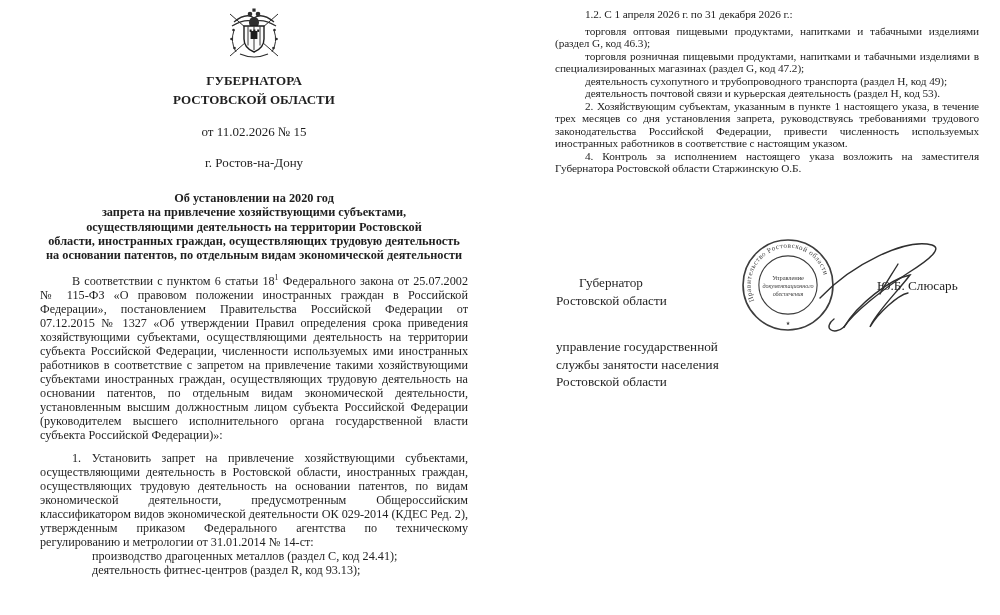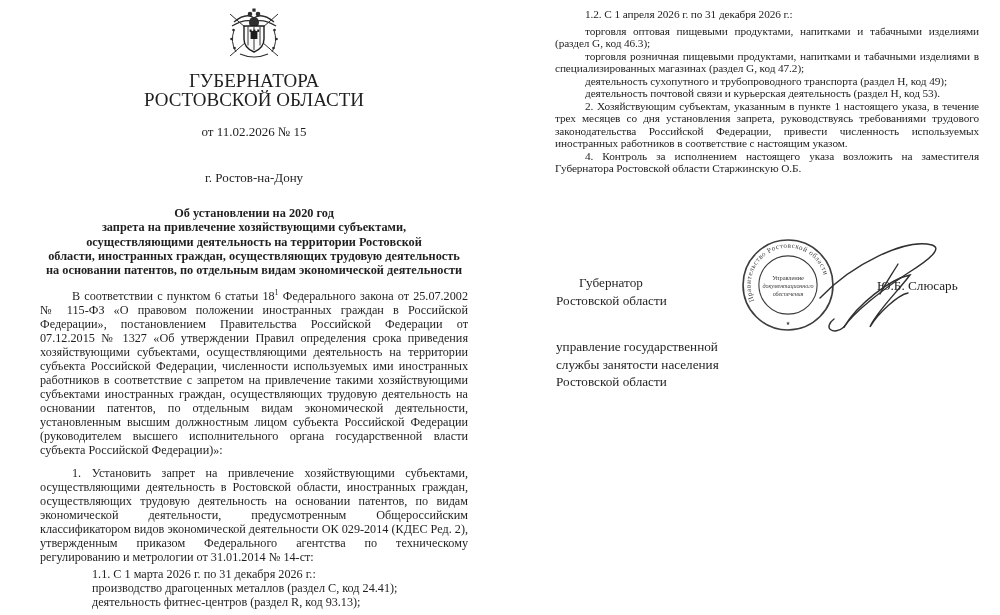--- a/index.html
+++ b/index.html
@@ -11,23 +11,23 @@
     overflow: hidden;
     font-family: "Liberation Serif", serif;
     color: #1f1f1f;
     -webkit-font-smoothing: antialiased;
   }
   
   .col-left { position: absolute; left: 40px; top: 6px; width: 428px; }
   .doc-header { text-align: center; }
   .emblem { display: block; margin: 0 auto; }
   .doc-type { font-weight: bold; font-size: 17px; letter-spacing: 1.5px; margin-top: 5px; }
-  .authority { font-weight: normal; font-size: 19px; line-height: 19px; margin-top: 9px; }
+  .authority { font-weight: bold; font-size: 13px; line-height: 19px; margin-top: 9px; }
   .date-line { font-size: 13px; margin-top: 15px; }
-  .city-line { font-size: 13px; margin-top: 30px; }
+  .city-line { font-size: 13px; margin-top: 15px; }
   .doc-title { margin-top: 20px; text-align: center; font-weight: bold; font-size: 12.3px; line-height: 14.3px; }
   .body-l { font-size: 12.2px; line-height: 14px; text-align: justify; text-indent: 32px; }
   .intro-p { margin-top: 12px; }
   .item-p  { margin-top: 9px; }
   .sub-l { font-size: 12.2px; line-height: 14px; padding-left: 52px; text-align: left; }
   .sub-l.first { margin-top: 3px; }
   sup { font-size: 8px; vertical-align: super; line-height: 0; }
   
   .col-right { position: absolute; left: 555px; top: 8px; width: 424px; height: 600px; font-size: 11.3px; line-height: 12.5px; letter-spacing: -0.1px; }
   .body-r { text-align: justify; text-indent: 30px; }
@@ -89,21 +89,20 @@
       <div>запрета на привлечение хозяйствующими субъектами,</div>
       <div>осуществляющими деятельность на территории Ростовской</div>
       <div>области, иностранных граждан, осуществляющих трудовую деятельность</div>
       <div>на основании патентов, по отдельным видам экономической деятельности</div>
     </div>
 
     <p class="body-l intro-p"><span>В соответствии с пунктом 6 статьи 18</span><sup>1</sup><span> Федерального закона от 25.07.2002 № 115-ФЗ «О правовом положении иностранных граждан в Российской Федерации», постановлением Правительства Российской Федерации от 07.12.2015 № 1327 «Об утверждении Правил определения срока приведения хозяйствующими субъектами, осуществляющими деятельность на территории субъекта Российской Федерации, численности используемых ими иностранных работников в соответствие с запретом на привлечение такими хозяйствующими субъектами иностранных граждан, осуществляющих трудовую деятельность на основании патентов, по отдельным видам экономической деятельности, установленным высшим должностным лицом субъекта Российской Федерации (руководителем высшего исполнительного органа государственной власти субъекта Российской Федерации)»:</span></p>
 
     <p class="body-l item-p">1. Установить запрет на привлечение хозяйствующими субъектами, осуществляющими деятельность в Ростовской области, иностранных граждан, осуществляющих трудовую деятельность на основании патентов, по видам экономической деятельности, предусмотренным Общероссийским классификатором видов экономической деятельности ОК 029-2014 (КДЕС Ред. 2), утвержденным приказом Федерального агентства по техническому регулированию и метрологии от 31.01.2014 № 14-ст:</p>
 
-    <p class="sub-l first">1.1. С 1 марта 2026 г. по 31 декабря 2026 г.:</p>
     <p class="sub-l">производство драгоценных металлов (раздел C, код 24.41);</p>
     <p class="sub-l">деятельность фитнес-центров (раздел R, код 93.13);</p>
   </div>
 
   <div class="col-right">
     <p class="body-r hdr-r">1.2. С 1 апреля 2026 г. по 31 декабря 2026 г.:</p>
     <p class="body-r entry-r">торговля оптовая пищевыми продуктами, напитками и табачными изделиями (раздел G, код 46.3);</p>
     <p class="body-r entry-r">торговля розничная пищевыми продуктами, напитками и табачными изделиями в специализированных магазинах (раздел G, код 47.2);</p>
     <p class="body-r entry-r">деятельность сухопутного и трубопроводного транспорта (раздел H, код 49);</p>
     <p class="body-r entry-r">деятельность почтовой связи и курьерская деятельность (раздел H, код 53).</p>

